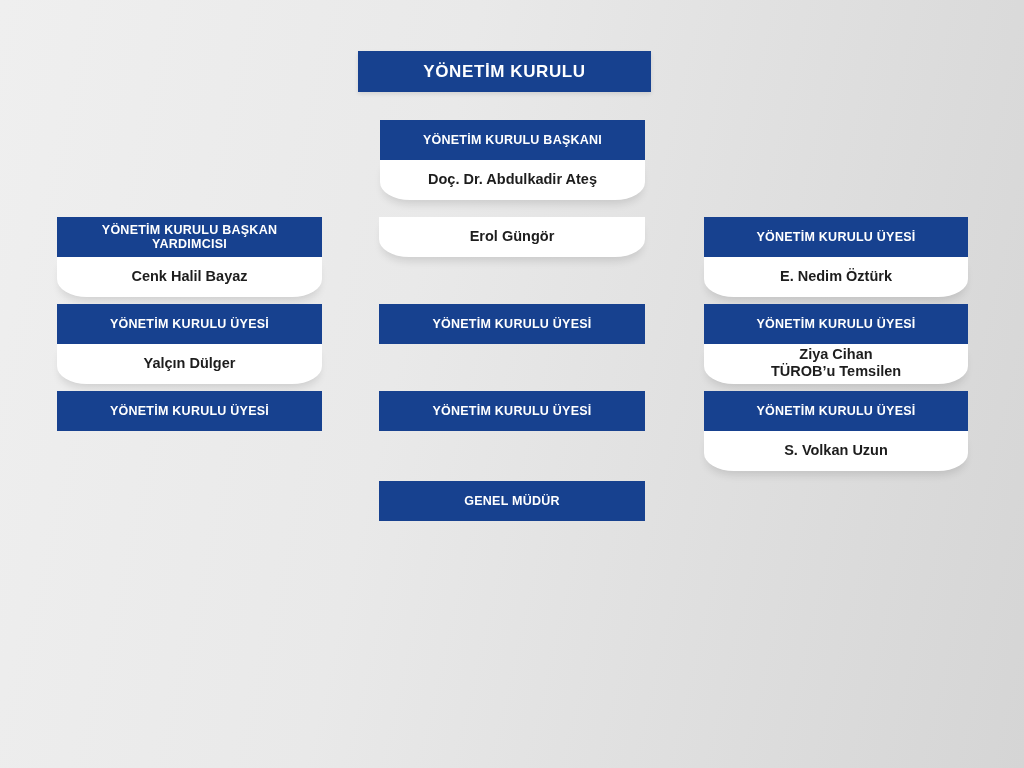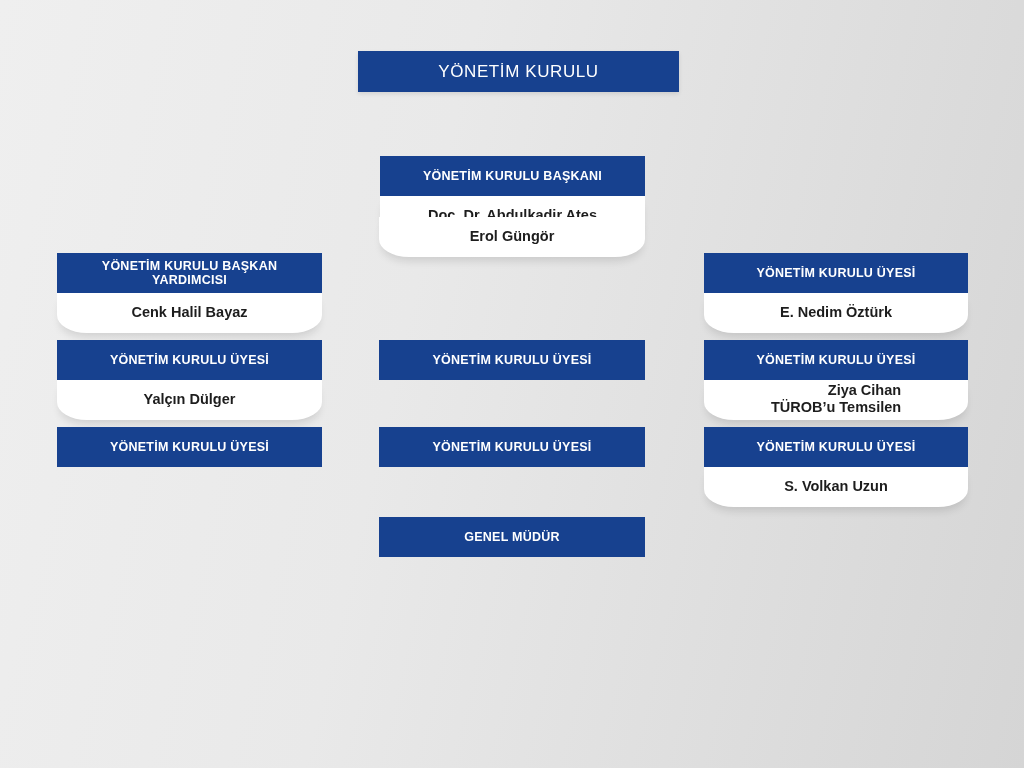--- a/index.html
+++ b/index.html
@@ -5,42 +5,42 @@
   html,body{margin:0;padding:0;}
   body{
     font-family:"Liberation Sans","DejaVu Sans",sans-serif;
     width:1024px;height:768px;overflow:hidden;
   }
   .canvas{
     position:relative;width:1024px;height:768px;
     background:linear-gradient(103deg,#efefef 0%,#e9e9e9 40%,#d5d5d5 100%);
   }
   .title-box{
-    position:absolute;left:358px;top:51px;width:321px;height:41px;
+    position:absolute;left:358px;top:51px;width:293px;height:41px;
     background:#17418f;color:#ffffff;
     display:flex;align-items:center;justify-content:center;
-    font-size:17px;font-weight:normal;letter-spacing:.6px;
+    font-size:17px;font-weight:bold;letter-spacing:.6px;
     box-shadow:0 2px 4px rgba(0,0,0,.10);
   }
   .card{position:absolute;}
   .card-header{
     height:40px;background:#17418f;color:#ffffff;
     display:flex;align-items:center;justify-content:center;
     font-size:12.5px;font-weight:bold;letter-spacing:.25px;
-    text-align:center;padding:0 6px;box-sizing:border-box;margin-top:36px;
+    text-align:center;padding:0 6px;box-sizing:border-box;
   }
   .card-body{
     background:#ffffff;min-height:34px;
     display:flex;align-items:center;justify-content:center;
     border-radius:0 0 30px 30px / 0 0 18px 18px;
     box-shadow:0 7px 9px -3px rgba(0,0,0,.12);
     font-size:14.5px;font-weight:600;color:#1d1d1d;
     padding:2px 12px 4px;text-align:center;
   }
-  .card-body span{white-space:pre-line;line-height:17px;text-align:right;}
+  .card-body span{white-space:pre-line;line-height:17px;}
   
   .chairman{left:380px;top:120px;width:265px;}
   .gm{left:379px;top:481px;width:266px;}
   
   .r1{top:217px}.r2{top:304px}.r3{top:391px}
   .c1{left:57px;width:265px}
   .c2{left:379px;width:266px}
   .c3{left:704px;width:264px}
 </style>
 </head>

